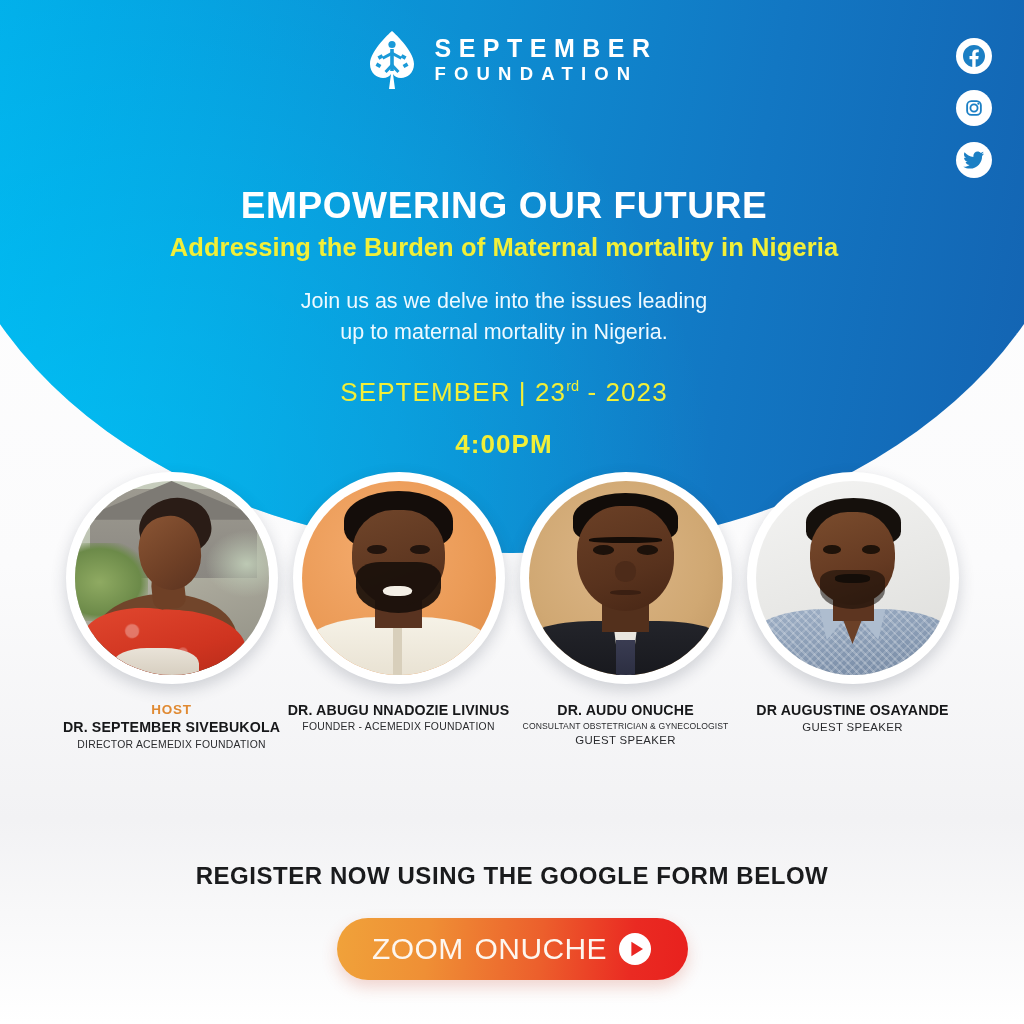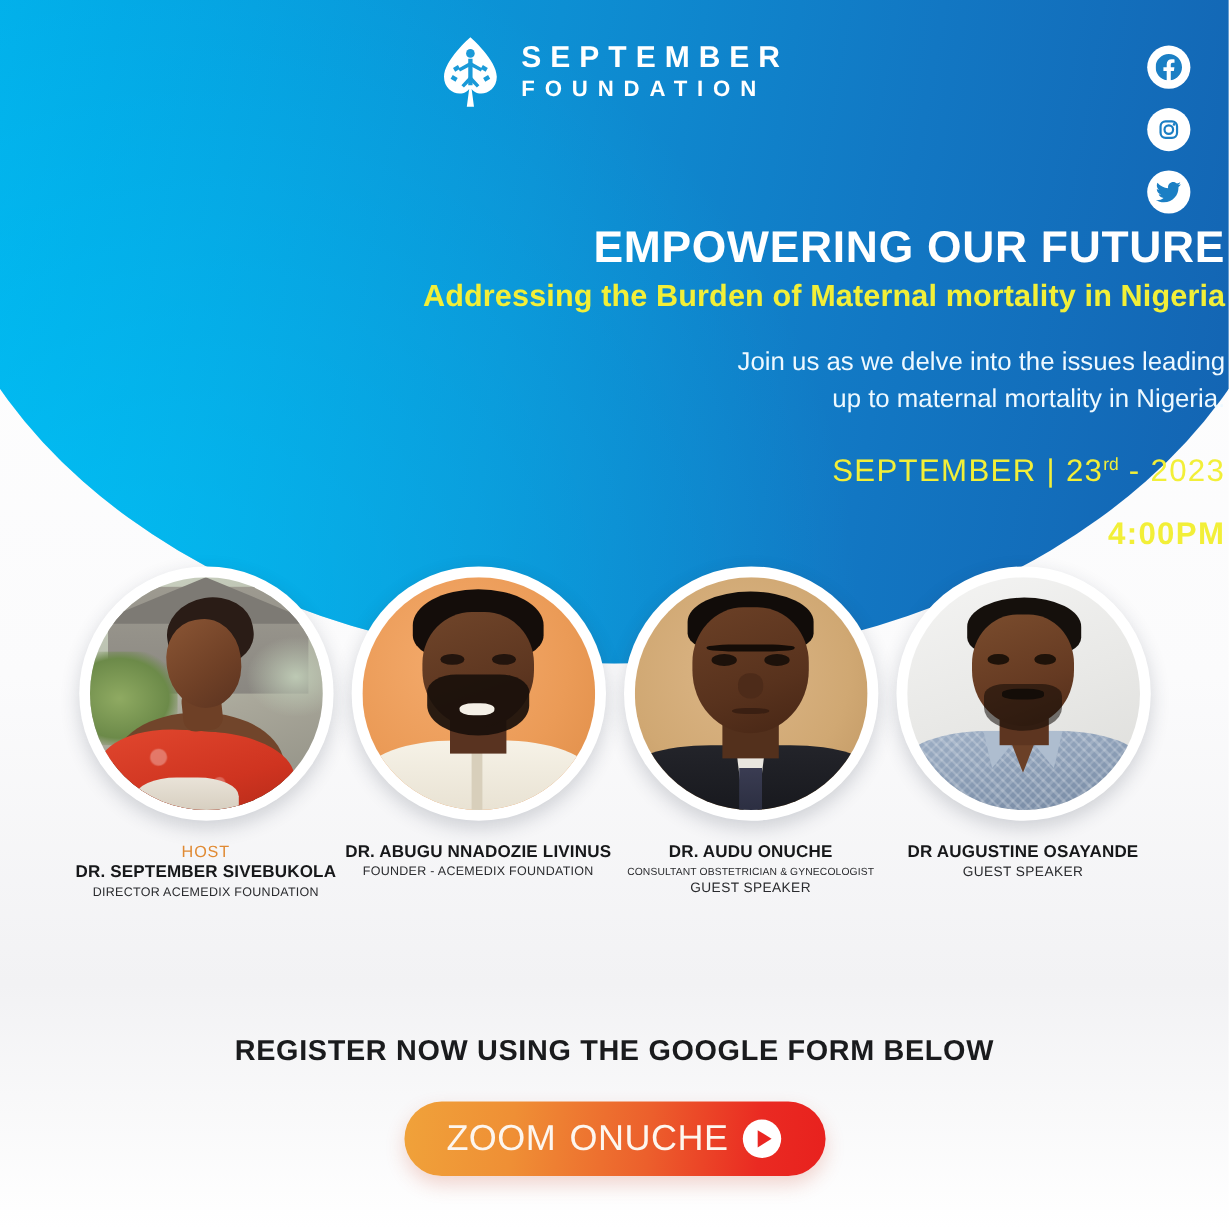--- a/index.html
+++ b/index.html
@@ -60,21 +60,21 @@
   }
   .soc {
     width:36px; height:36px; border-radius:50%;
     background:#ffffff;
     display:flex; align-items:center; justify-content:center;
     cursor:pointer;
   }
   .soc svg { display:block; }
 
   
-  .head-block { position:absolute; z-index:6; left:0; right:3px; top:186px; text-align:right; }
+  .head-block { position:absolute; z-index:6; left:0; right:16px; top:186px; text-align:center; }
   .h-title {
     color:#ffffff; font-size:37px; font-weight:bold;
     letter-spacing:.6px; line-height:1.1;
   }
   .h-sub {
     color:#f2ef38; font-size:25.5px; font-weight:bold;
     margin-top:6px; letter-spacing:.1px; line-height:1.15;
   }
   .h-body {
     color:#eef9ff; font-size:21.5px; font-weight:400;
@@ -101,21 +101,21 @@
     width:212px; height:212px; border-radius:50%;
     background:#ffffff; padding:9px;
     box-shadow:0 6px 16px rgba(40,50,70,.20);
   }
   .sp-inner {
     width:100%; height:100%; border-radius:50%;
     overflow:hidden; position:relative;
   }
   .sp-caption { margin-top:18px; text-align:center; line-height:1.22; }
   .sp-host {
-    color:#e08a33; font-size:13.5px; font-weight:normal;
+    color:#e08a33; font-size:13.5px; font-weight:bold;
     letter-spacing:.7px; margin-bottom:1px;
   }
   .sp-name {
     color:#17181a; font-size:14.2px; font-weight:bold;
     letter-spacing:.15px; white-space:nowrap;
   }
   .sp-role {
     color:#2a2b2e; font-size:10.4px; font-weight:400;
     letter-spacing:.25px; margin-top:2px; white-space:nowrap;
   }

